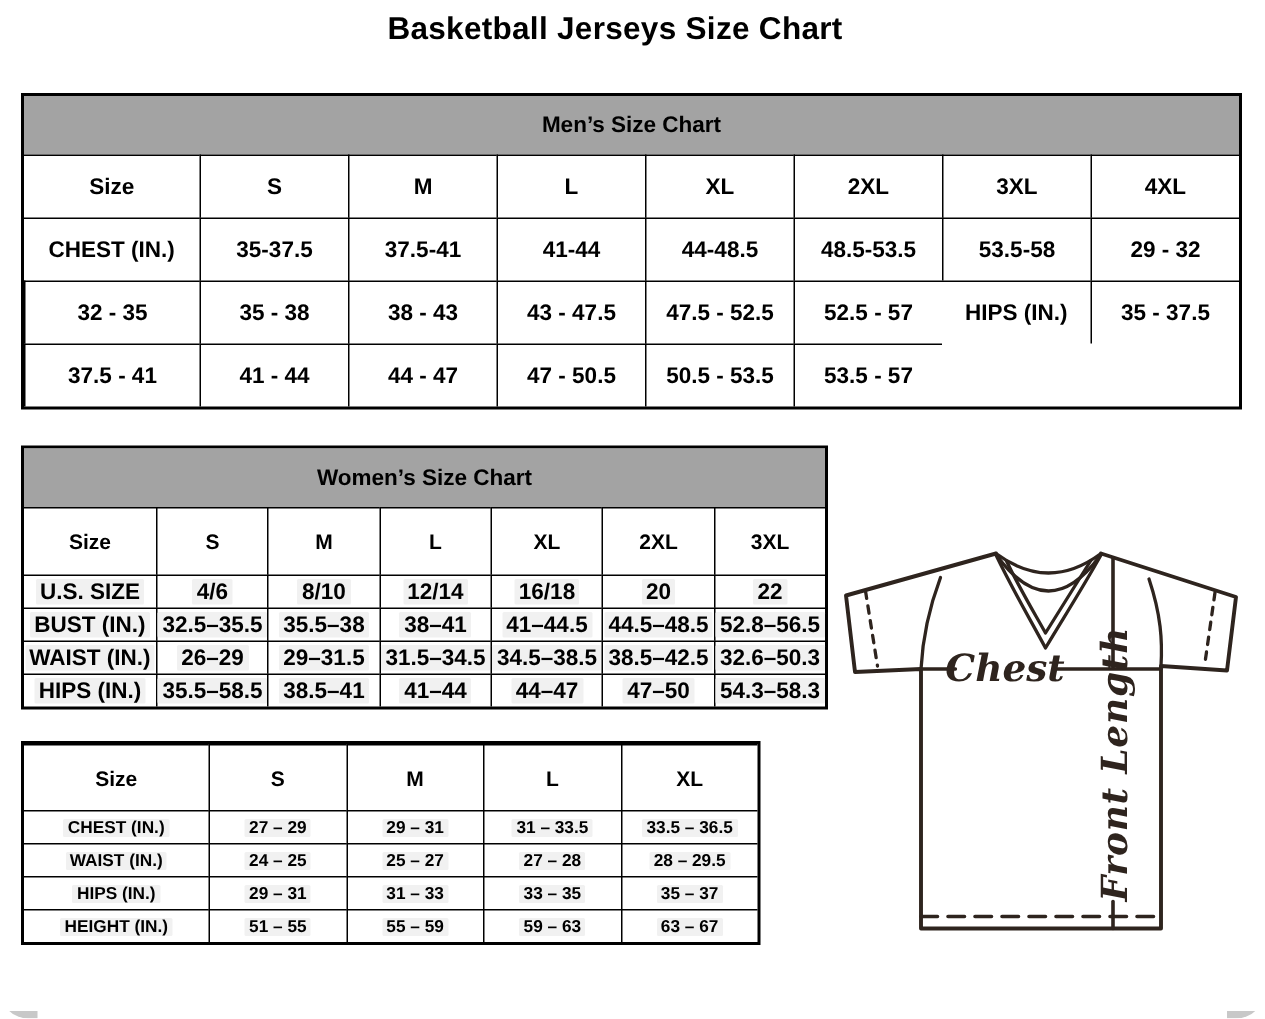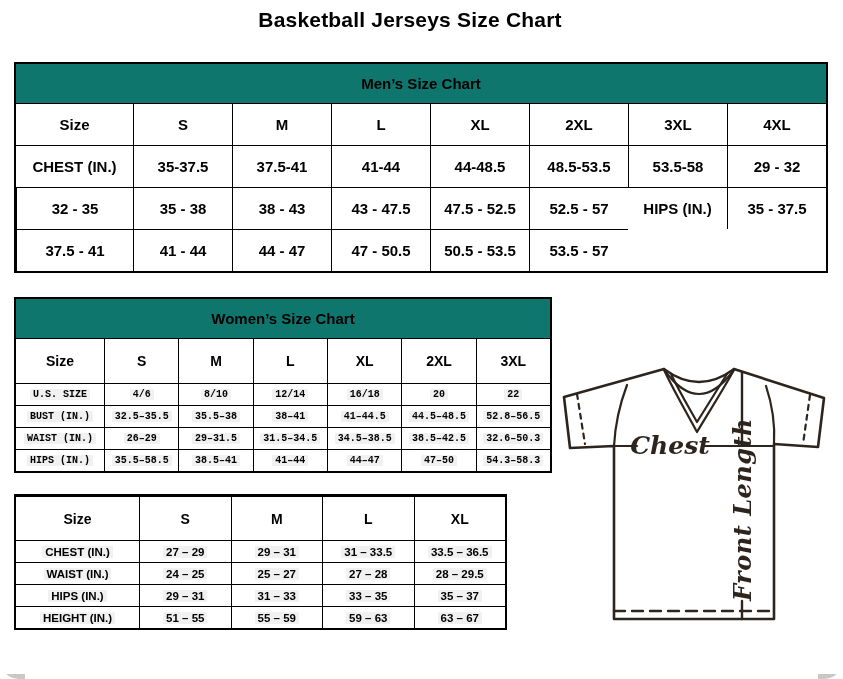--- a/index.html
+++ b/index.html
@@ -11,39 +11,39 @@
     position:absolute;top:8px;left:0;width:820px;margin:0;
     text-align:center;font-size:21px;font-weight:bold;letter-spacing:.2px;
   }
   
   .tbl{
     position:absolute;display:grid;
     border:2px solid #000;background:#fff;box-sizing:border-box;
   }
   .tbl-title{
     grid-column:1/-1;display:flex;align-items:center;justify-content:center;
-    background:#0f766e;font-weight:bold;font-size:15px;
+    background:#a3a3a3;font-weight:bold;font-size:15px;
   }
   .cell{
     display:flex;align-items:center;justify-content:center;
     font-weight:bold;border-left:1px solid #000;border-top:1px solid #000;
     box-sizing:border-box;white-space:nowrap;
   }
   .c-first{border-left:none;}
   .hl{background:#f1f1f1;padding:0 3px;border-radius:1px;}
   
   .mens{left:14px;top:62px;width:814px;grid-template-columns:117px repeat(7,1fr);}
   .mens .tbl-title{height:39px;}
   .mens .c-head{height:42px;font-size:15px;}
   .mens .c-data{height:42px;font-size:15px;}
   
   .womens{left:14px;top:297px;width:538px;grid-template-columns:88px repeat(6,1fr);}
   .womens .tbl-title{height:39px;}
   .womens .c-head{height:45px;font-size:14px;}
-  .womens .c-data{height:22px;font-size:10px;font-family:Liberation Mono, monospace;}
+  .womens .c-data{height:22px;font-size:15px;}
   
   .youth{left:14px;top:494px;width:493px;grid-template-columns:123px repeat(4,1fr);}
   .youth .tbl-title{height:37px;}
   .youth .c-head{height:44px;font-size:14px;}
   .youth .c-data{height:22px;font-size:11.5px;}
   
   .jersey{position:absolute;left:560px;top:365px;}
   .jersey text{
     font-family:"DejaVu Serif","Liberation Serif",serif;
     font-style:italic;font-weight:bold;fill:#2e241e;

